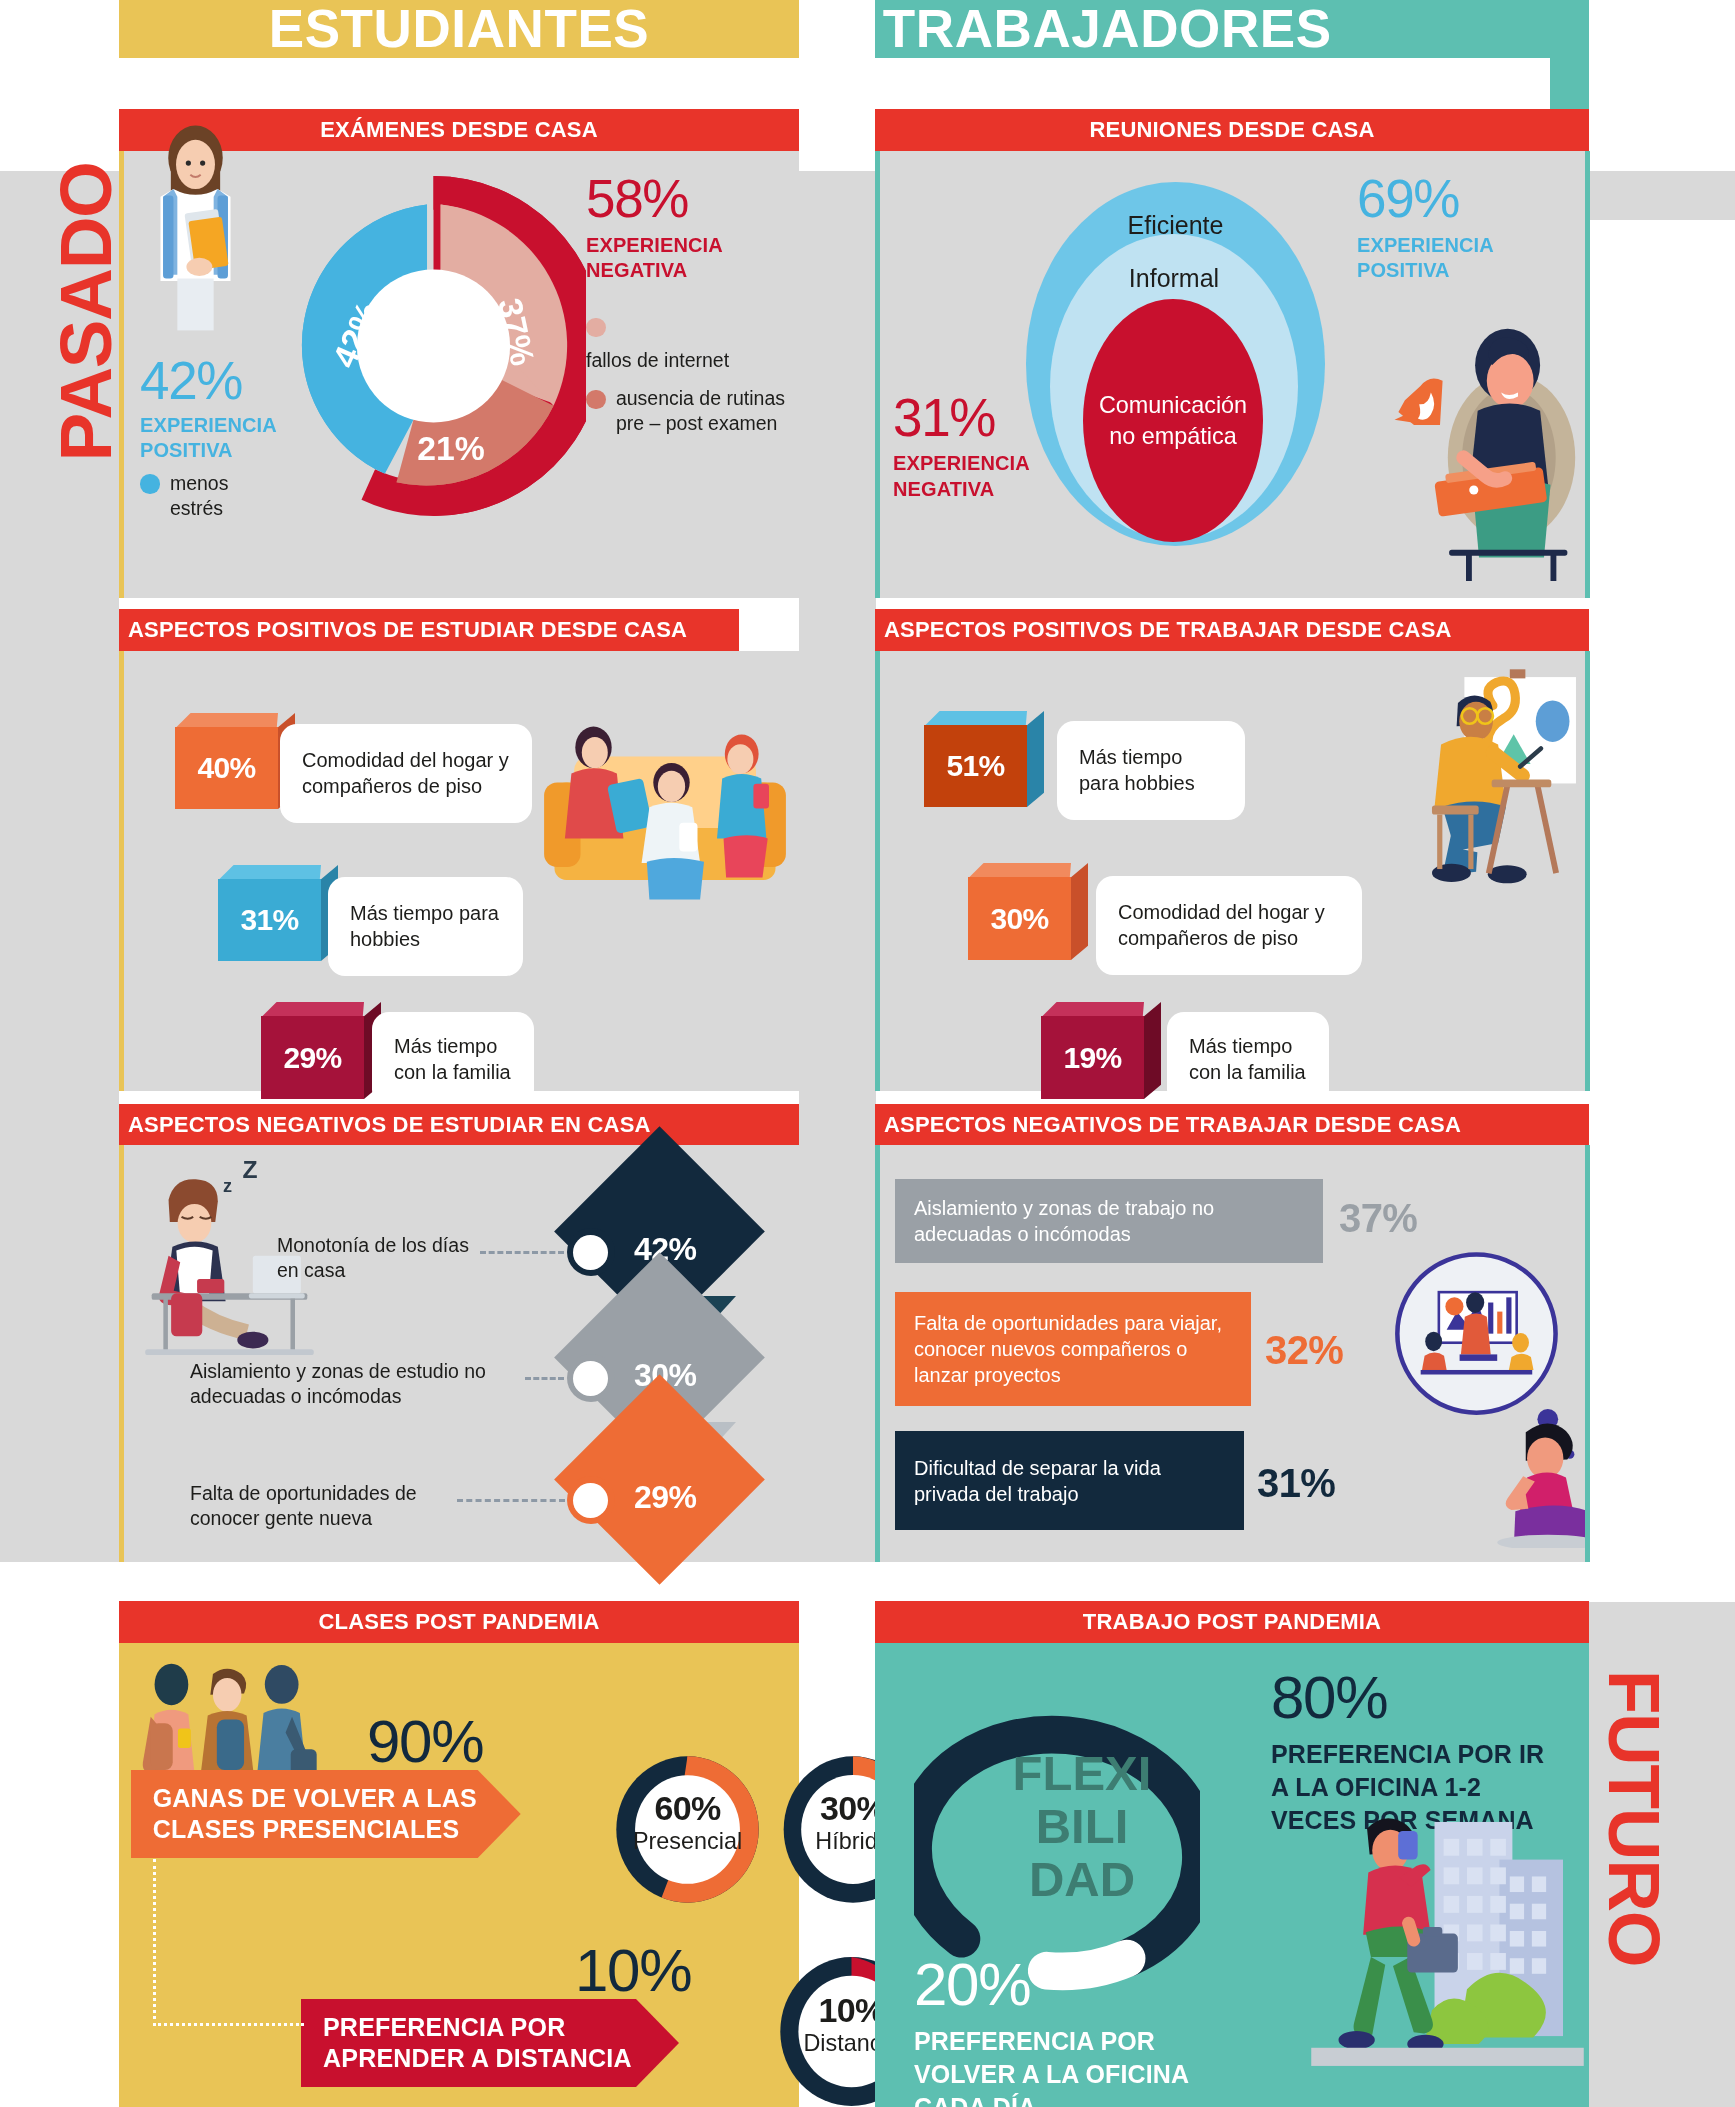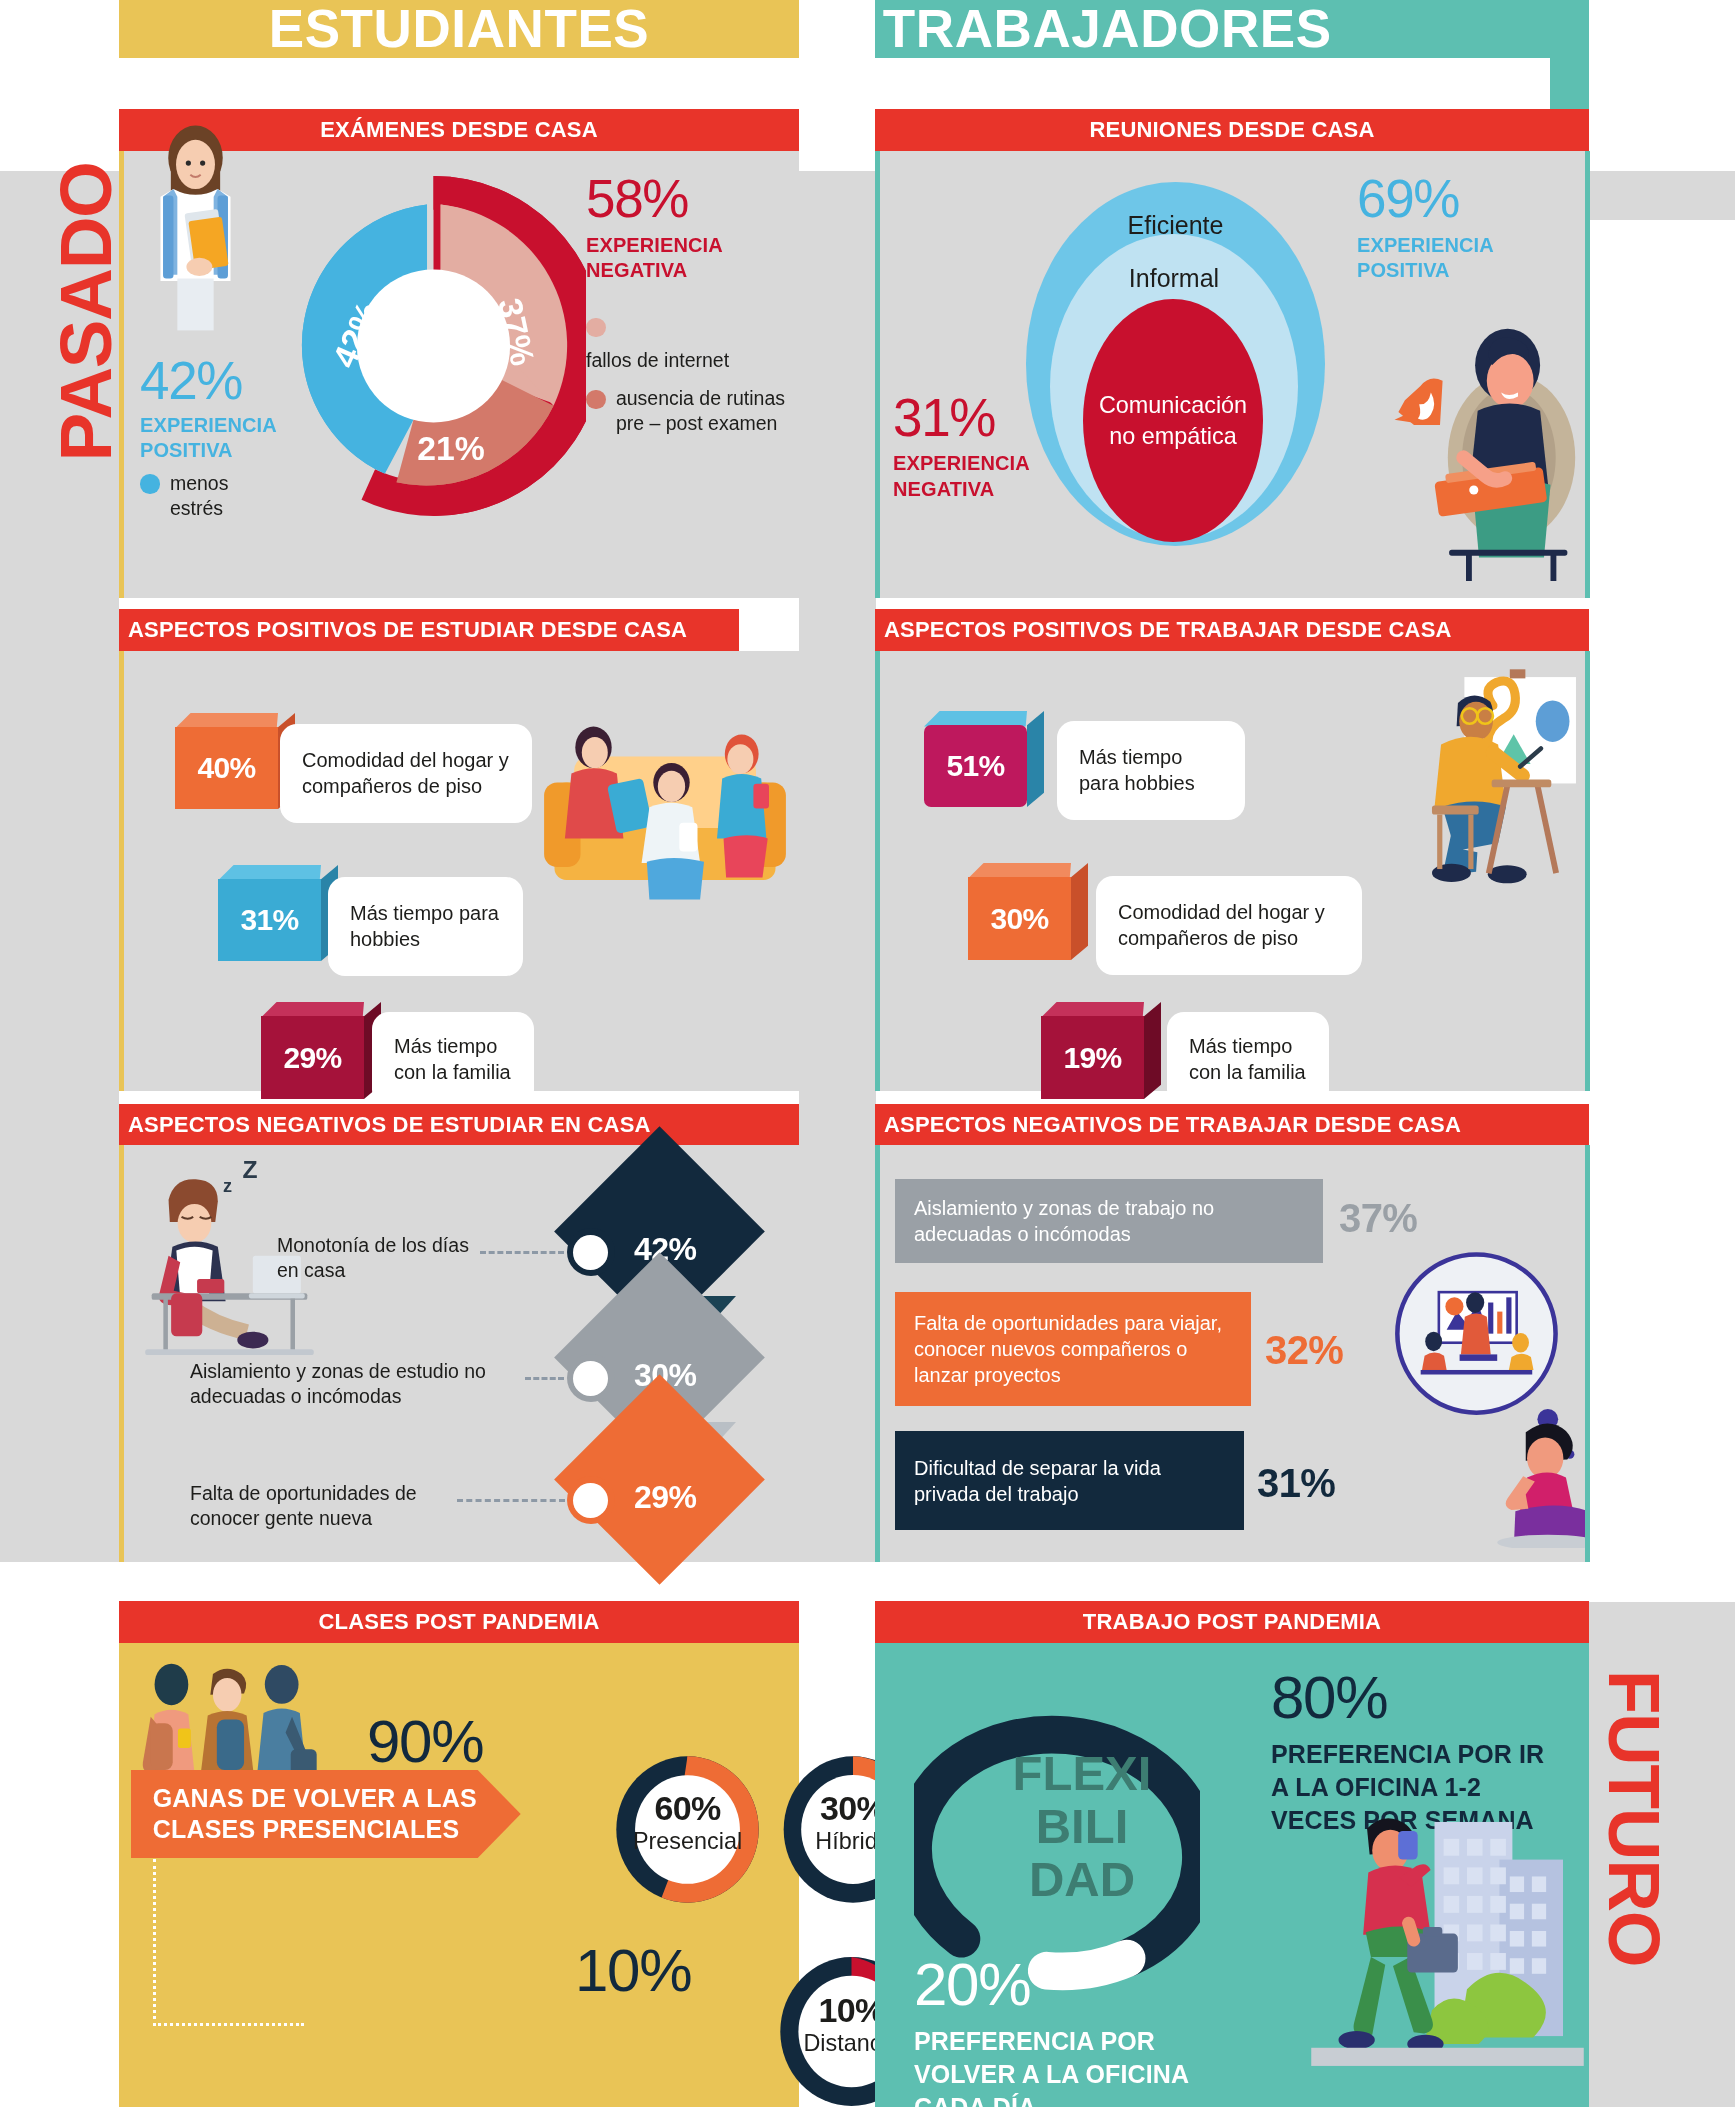--- a/index.html
+++ b/index.html
@@ -332,20 +332,23 @@
       </svg>
 
       <div class="big-pct dark" style="position:absolute;left:248px;top:70px;font-size:60px;">90%</div>
 
       <div class="arrow-banner" style="left:11.7px;top:127px;width:390px;height:88px;background:#ee6c35;clip-path:polygon(0 0,calc(100% - 43px) 0,100% 50%,calc(100% - 43px) 100%,0 100%);">
         <span style="width:331px;">GANAS DE VOLVER A LAS CLASES PRESENCIALES</span>
       </div>
 
       <div class="big-pct dark" style="position:absolute;left:456px;top:299px;font-size:60px;">10%</div>
 
+      <div class="arrow-banner" style="left:182px;top:356px;width:378px;height:88px;background:#c8102e;clip-path:polygon(0 0,calc(100% - 43px) 0,100% 50%,calc(100% - 43px) 100%,0 100%);">
+        <span style="width:325px;">PREFERENCIA POR APRENDER A DISTANCIA</span>
+      </div>
 
       <div style="position:absolute;left:34px;top:216px;width:0;height:167px;border-left:3.9px dotted #ffffff;"></div>
       <div style="position:absolute;left:34px;top:380px;width:151px;height:0;border-top:3.9px dotted #ffffff;"></div>
 
       <div style="position:absolute;left:496px;top:112px;width:145px;height:149px;">
         <svg width="145" height="149" viewBox="0 0 224 230">
             <ellipse cx="112" cy="115" rx="110" ry="113" fill="#12293d"></ellipse>
           <path d="M112 2 A110 113 0 0 1 80 223 L95 115Z" fill="#ee6c35"></path>
           <path d="M112 2 A110 113 0 0 1 112 228 A110 113 0 0 1 72 220 L112 115Z" fill="#ee6c35"></path>
           <ellipse cx="112" cy="115" rx="81" ry="84" fill="#ffffff"></ellipse>
@@ -429,21 +432,21 @@
         <rect x="214" y="392" width="182" height="9" rx="4" fill="#1e2a4a"></rect>
       </svg>
     </div>
 
     <div class="sec-head left-align" style="position:absolute;top:609px;left:0;width:714px;">ASPECTOS POSITIVOS DE TRABAJAR DESDE CASA</div>
     <div class="sec-body" style="position:absolute;top:651px;left:0;width:714px;height:440px;">
 
       <div class="bar3d" style="left:49px;top:60px;width:103px;height:96px;">
         <div class="top" style="background:#5ec1e4;clip-path:polygon(0 100%,15.6px 0,100% 0,calc(100% - 1.3px) 100%);"></div>
         <div class="side" style="background:#2a84a8;clip-path:polygon(0 14.3px,100% 0,100% calc(100% - 14.3px),0 100%);"></div>
-        <div class="face" style="background:#be185d;border-radius:7px;">51%</div>
+        <div class="face" style="background:#c2410c;">51%</div>
       </div>
       <div class="pill" style="left:182px;top:70px;width:188px;height:99px;">
         <span>Más tiempo para hobbies</span>
       </div>
 
       <div class="bar3d" style="left:93px;top:212px;width:103px;height:97px;">
         <div class="top" style="background:#f18a5d;clip-path:polygon(0 100%,15.6px 0,100% 0,calc(100% - 1.3px) 100%);"></div>
         <div class="side" style="background:#c9502a;clip-path:polygon(0 14.3px,100% 0,100% calc(100% - 14.3px),0 100%);"></div>
         <div class="face" style="background:#ee6c35;">30%</div>
       </div>

